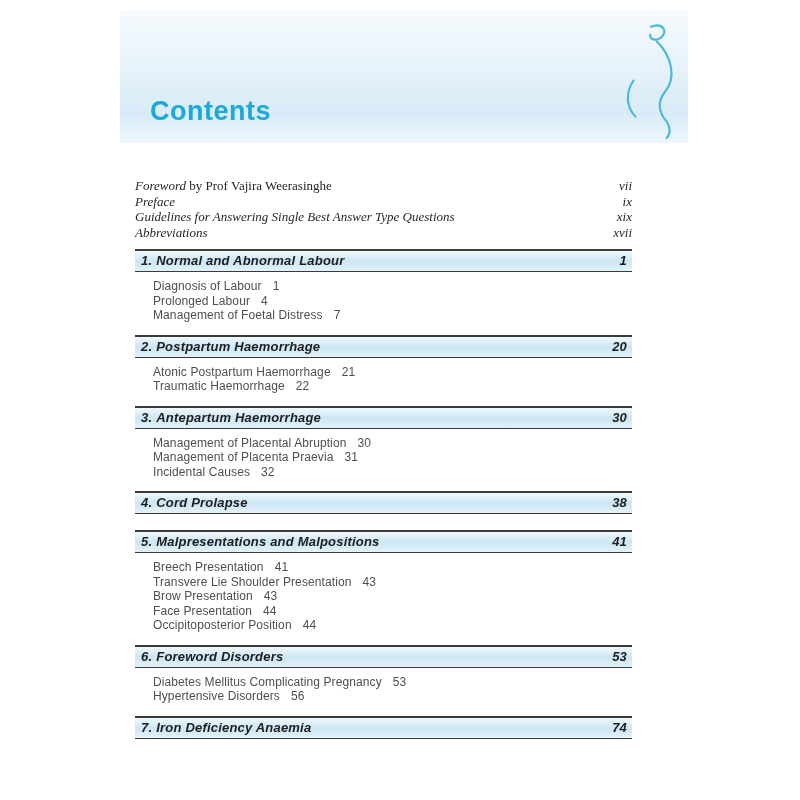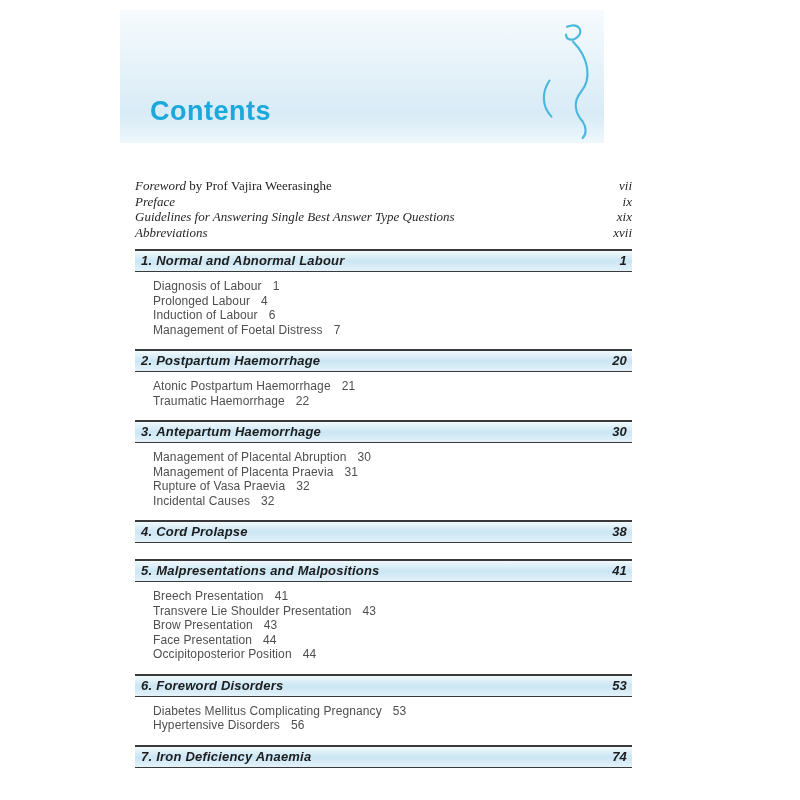--- a/index.html
+++ b/index.html
@@ -10,21 +10,21 @@
     background: #ffffff;
     overflow: hidden;
     font-family: "Liberation Sans", sans-serif;
   }
 
   
   .header-band {
     position: absolute;
     left: 120px;
     top: 10px;
-    width: 484px;
+    width: 568px;
     height: 133px;
     background: linear-gradient(180deg, #f6fbfd 0%, #e7f3fa 40%, #d8ebf6 78%, #eef7fc 100%);
   }
   .contents-title {
     position: absolute;
     left: 30px;
     bottom: 16px;
     font-size: 27px;
     font-weight: bold;
     letter-spacing: 0.5px;
@@ -138,23 +138,20 @@
     </div>
     <div class="sections">
   <div class="section-row">
     <span class="sec-title">Diagnosis of Labour</span><span class="sec-page">1</span>
   </div>
 
   <div class="section-row">
     <span class="sec-title">Prolonged Labour</span><span class="sec-page">4</span>
   </div>
 
-  <div class="section-row">
-    <span class="sec-title">Induction of Labour</span><span class="sec-page">6</span>
-  </div>
 
   <div class="section-row">
     <span class="sec-title">Management of Foetal Distress</span><span class="sec-page">7</span>
   </div>
 </div>
   </section>
 
   <section class="chapter">
     <div class="chapter-bar">
       <span class="ch-title"><span class="ch-num">2.</span><span class="ch-name">Postpartum Haemorrhage</span></span>
@@ -178,23 +175,20 @@
     </div>
     <div class="sections">
   <div class="section-row">
     <span class="sec-title">Management of Placental Abruption</span><span class="sec-page">30</span>
   </div>
 
   <div class="section-row">
     <span class="sec-title">Management of Placenta Praevia</span><span class="sec-page">31</span>
   </div>
 
-  <div class="section-row">
-    <span class="sec-title">Rupture of Vasa Praevia</span><span class="sec-page">32</span>
-  </div>
 
   <div class="section-row">
     <span class="sec-title">Incidental Causes</span><span class="sec-page">32</span>
   </div>
 </div>
   </section>
 
   <section class="chapter">
     <div class="chapter-bar">
       <span class="ch-title"><span class="ch-num">4.</span><span class="ch-name">Cord Prolapse</span></span>

